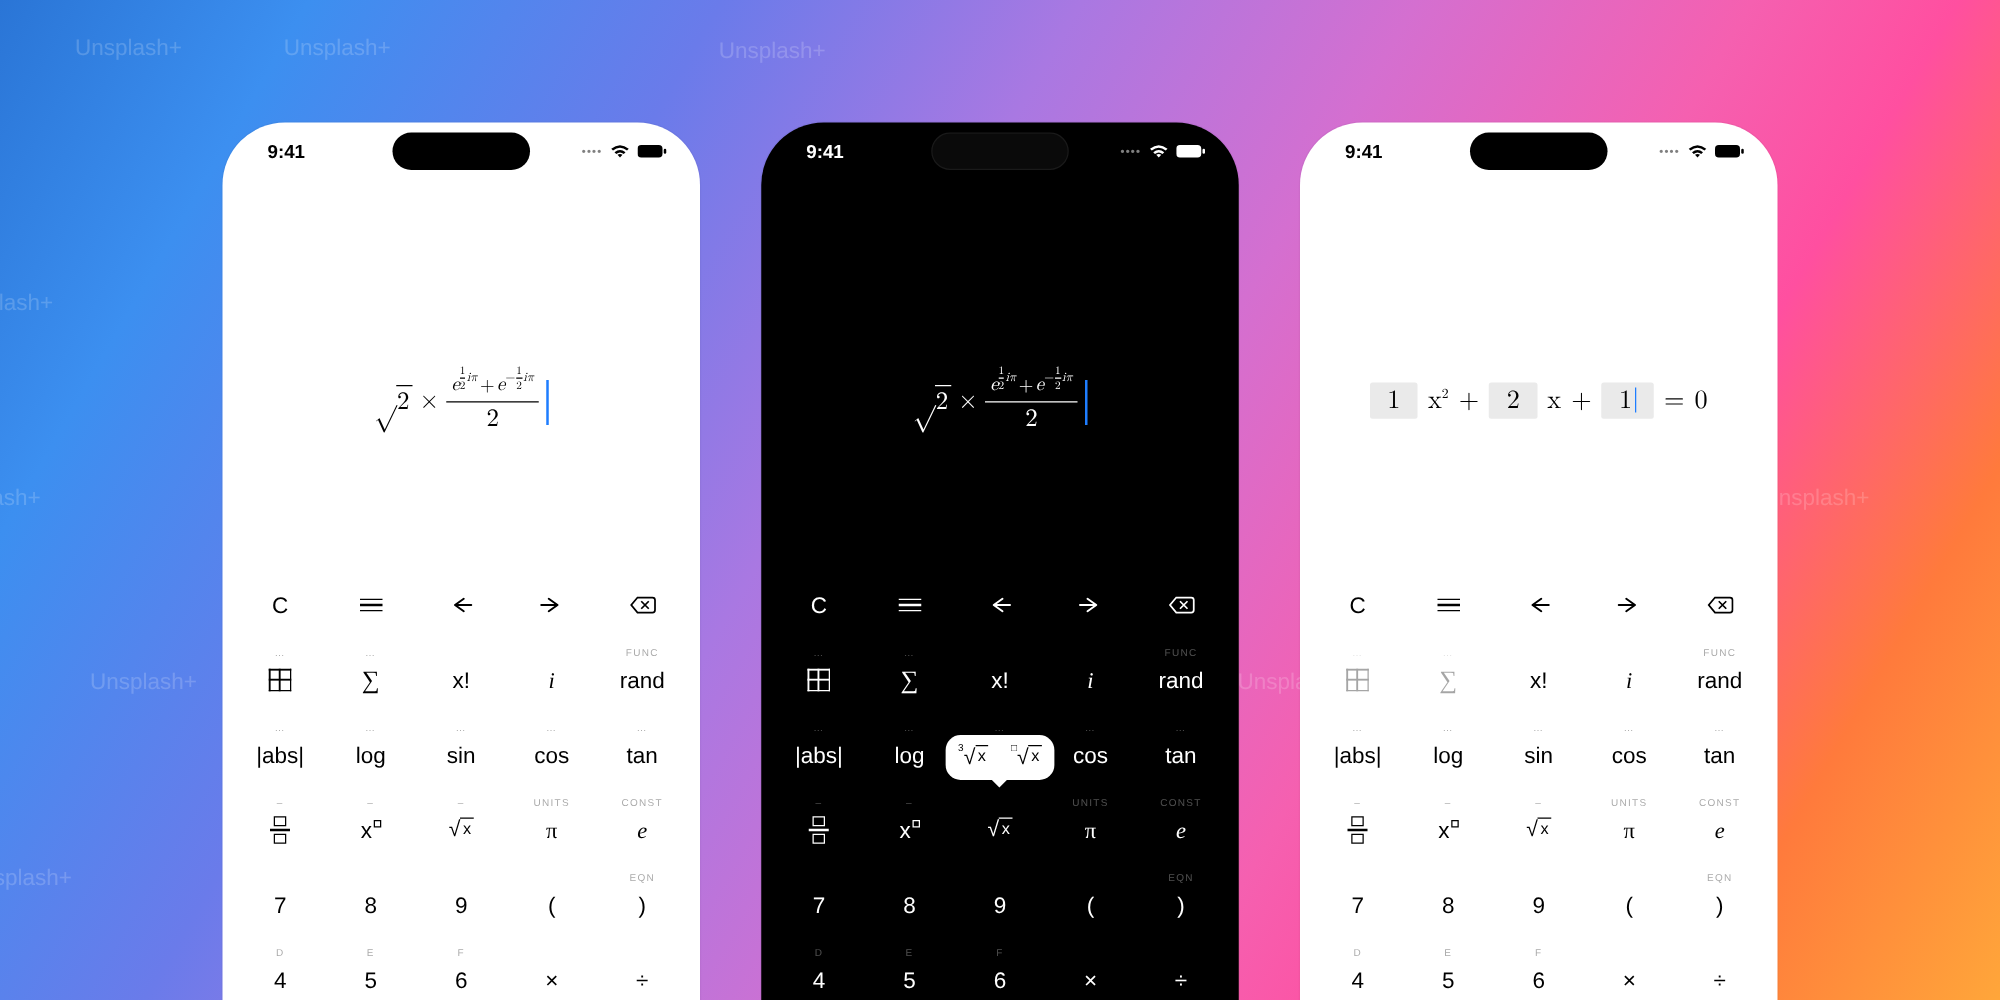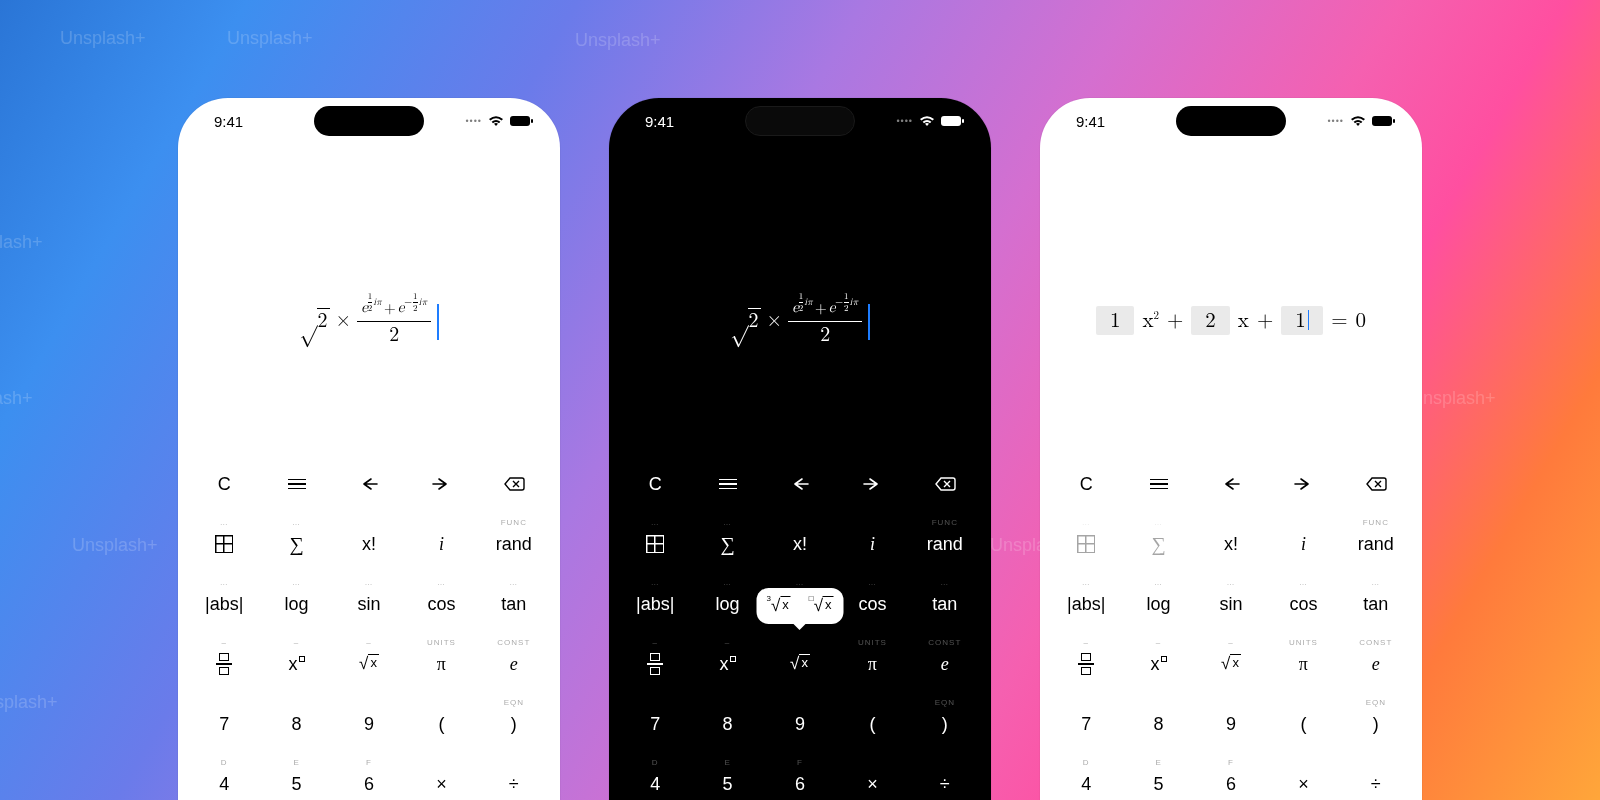--- a/index.html
+++ b/index.html
@@ -35,21 +35,21 @@
   .phone.dark { background: #000; color: #fff; }
   .phone-1 { left: 178px; }
   .phone-2 { left: 609px; }
   .phone-3 { left: 1040px; }
 
   
   .statusbar {
     height: 46px;
     display: flex; align-items: center; justify-content: space-between;
     padding: 0 26px 0 36px;
-    font-size: 15px; font-weight: 400;
+    font-size: 15px; font-weight: 700;
     position: relative;
   }
   .notch {
     position: absolute; left: 50%; top: 8px; transform: translateX(-50%);
     width: 110px; height: 30px; border-radius: 17px; background: #000;
   }
   .phone.dark .notch { background: #0a0a0a; border: 1px solid #1a1a1a; }
   .status-icons { display: flex; align-items: center; gap: 6px; }
   .dots { font-size: 9px; letter-spacing: 1px; opacity: .5; }
   .wifi, .battery { display:inline-block; }

